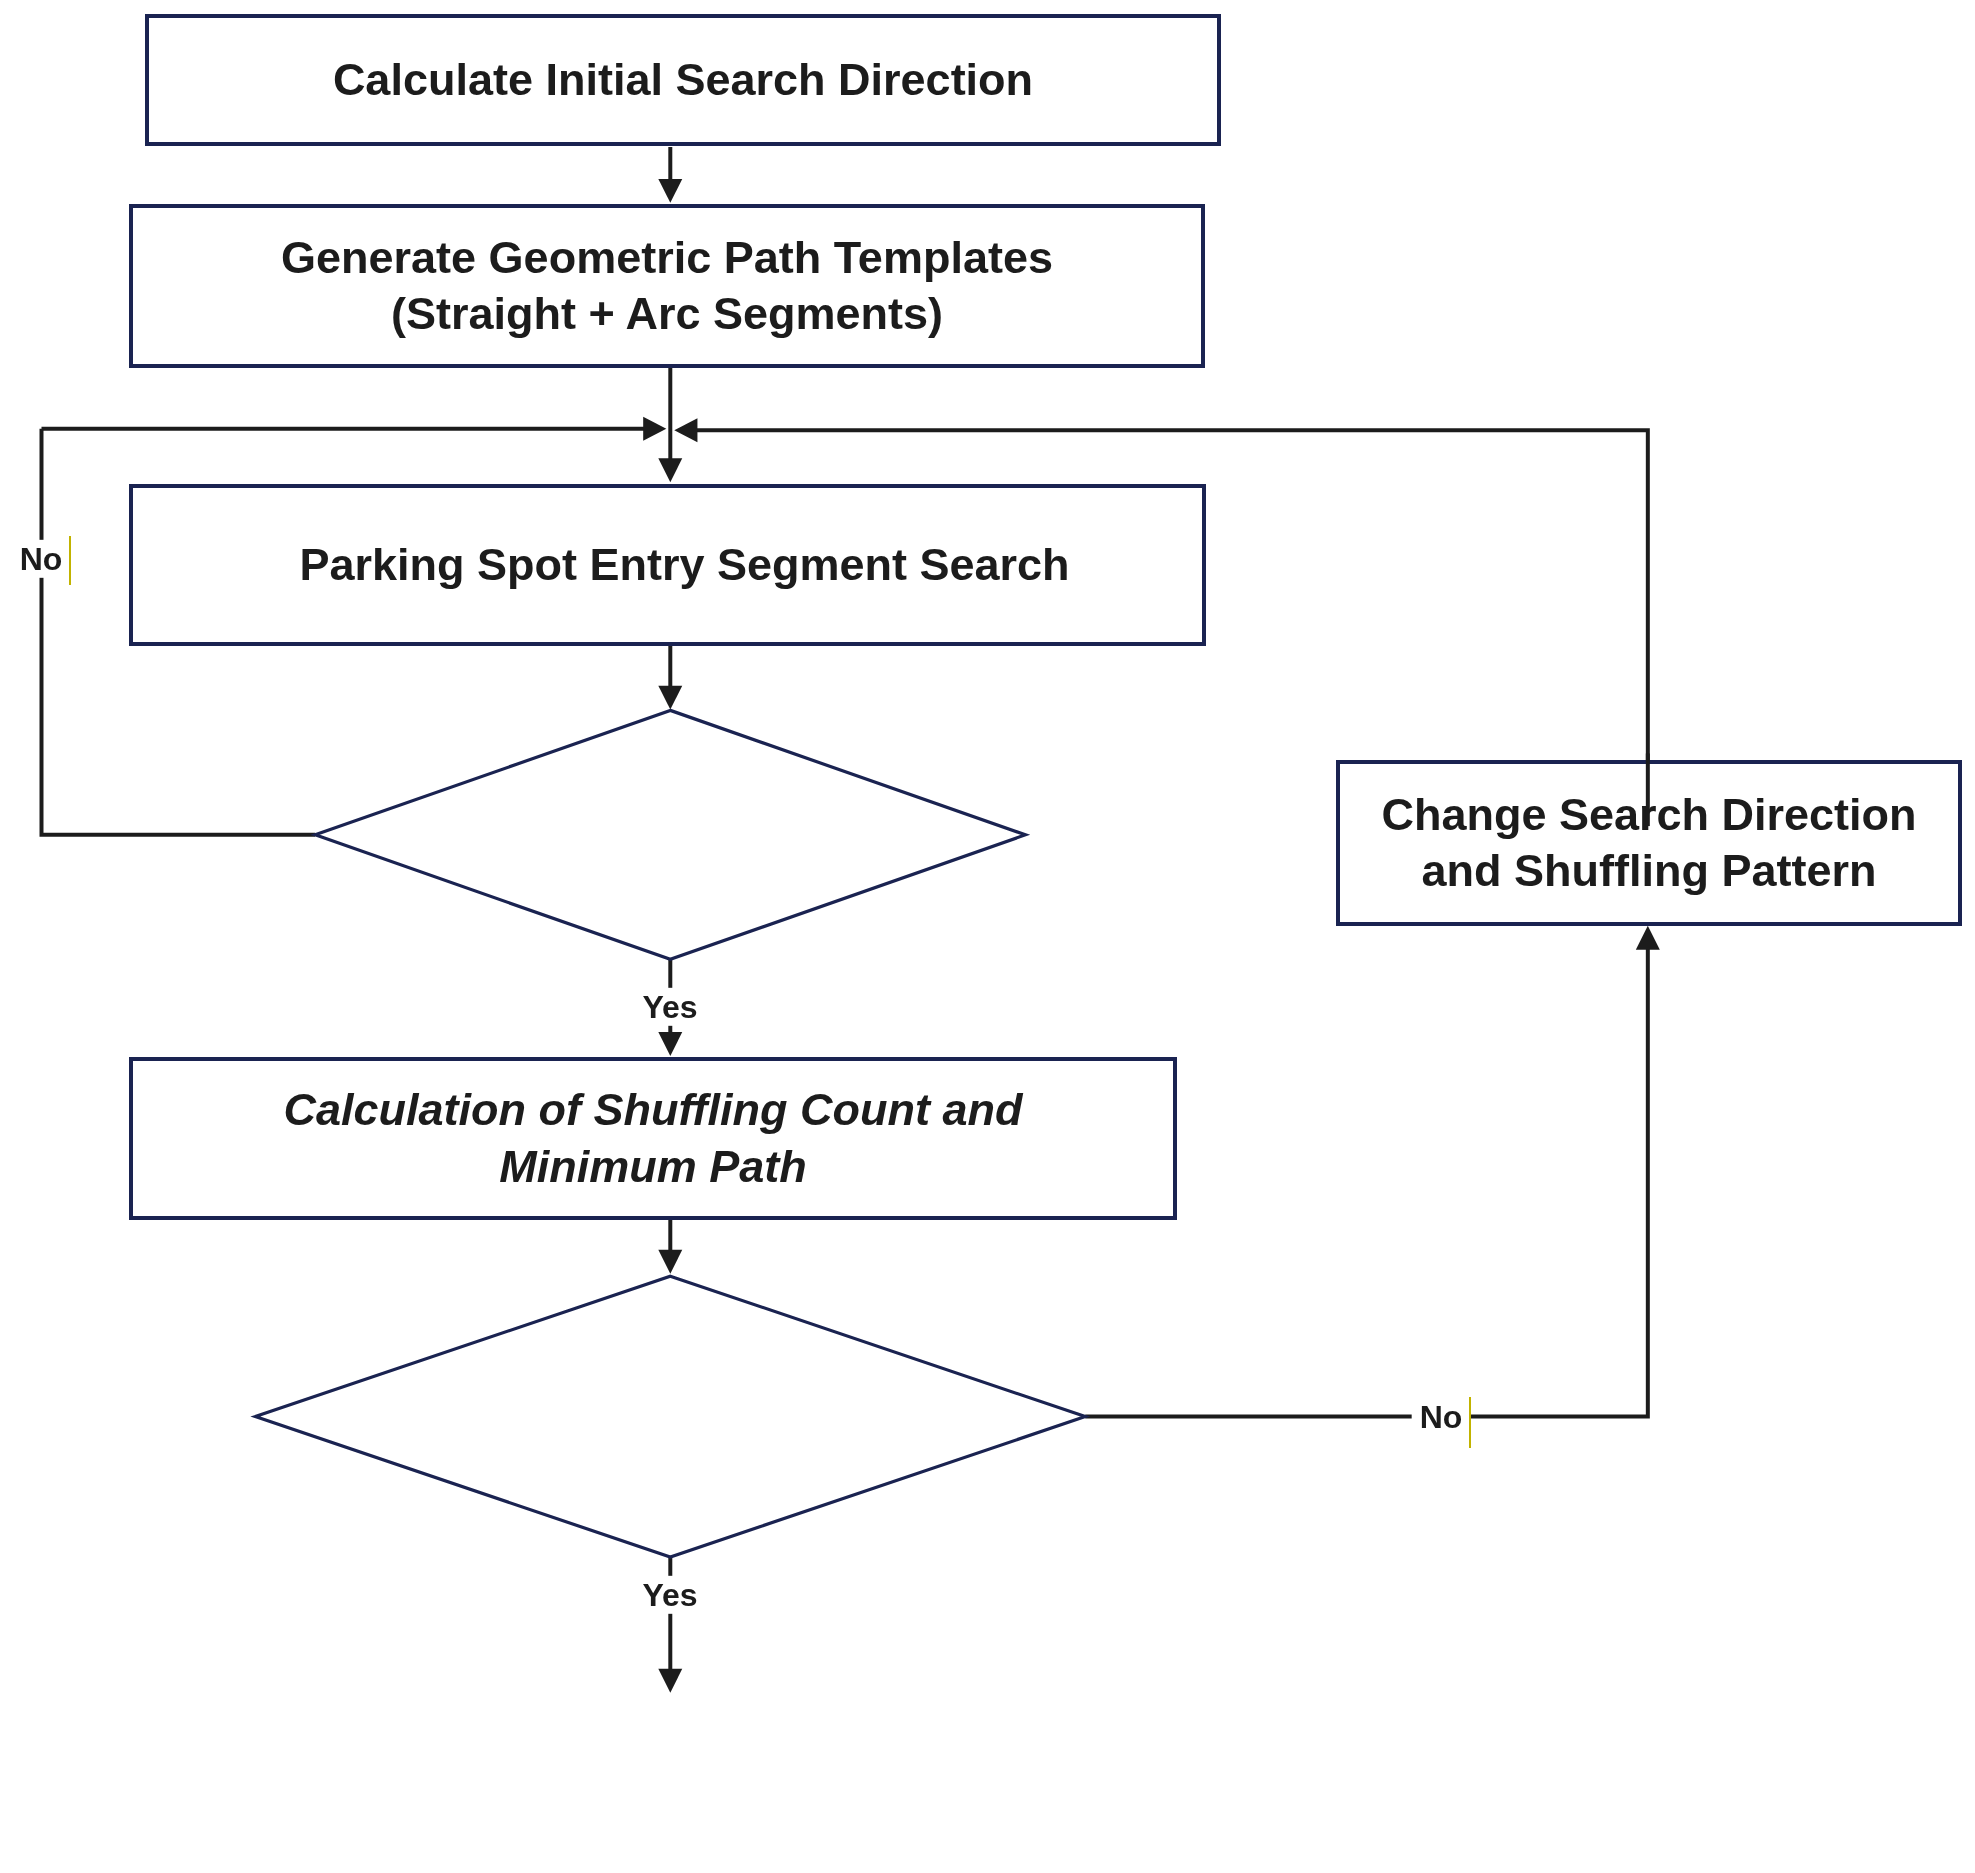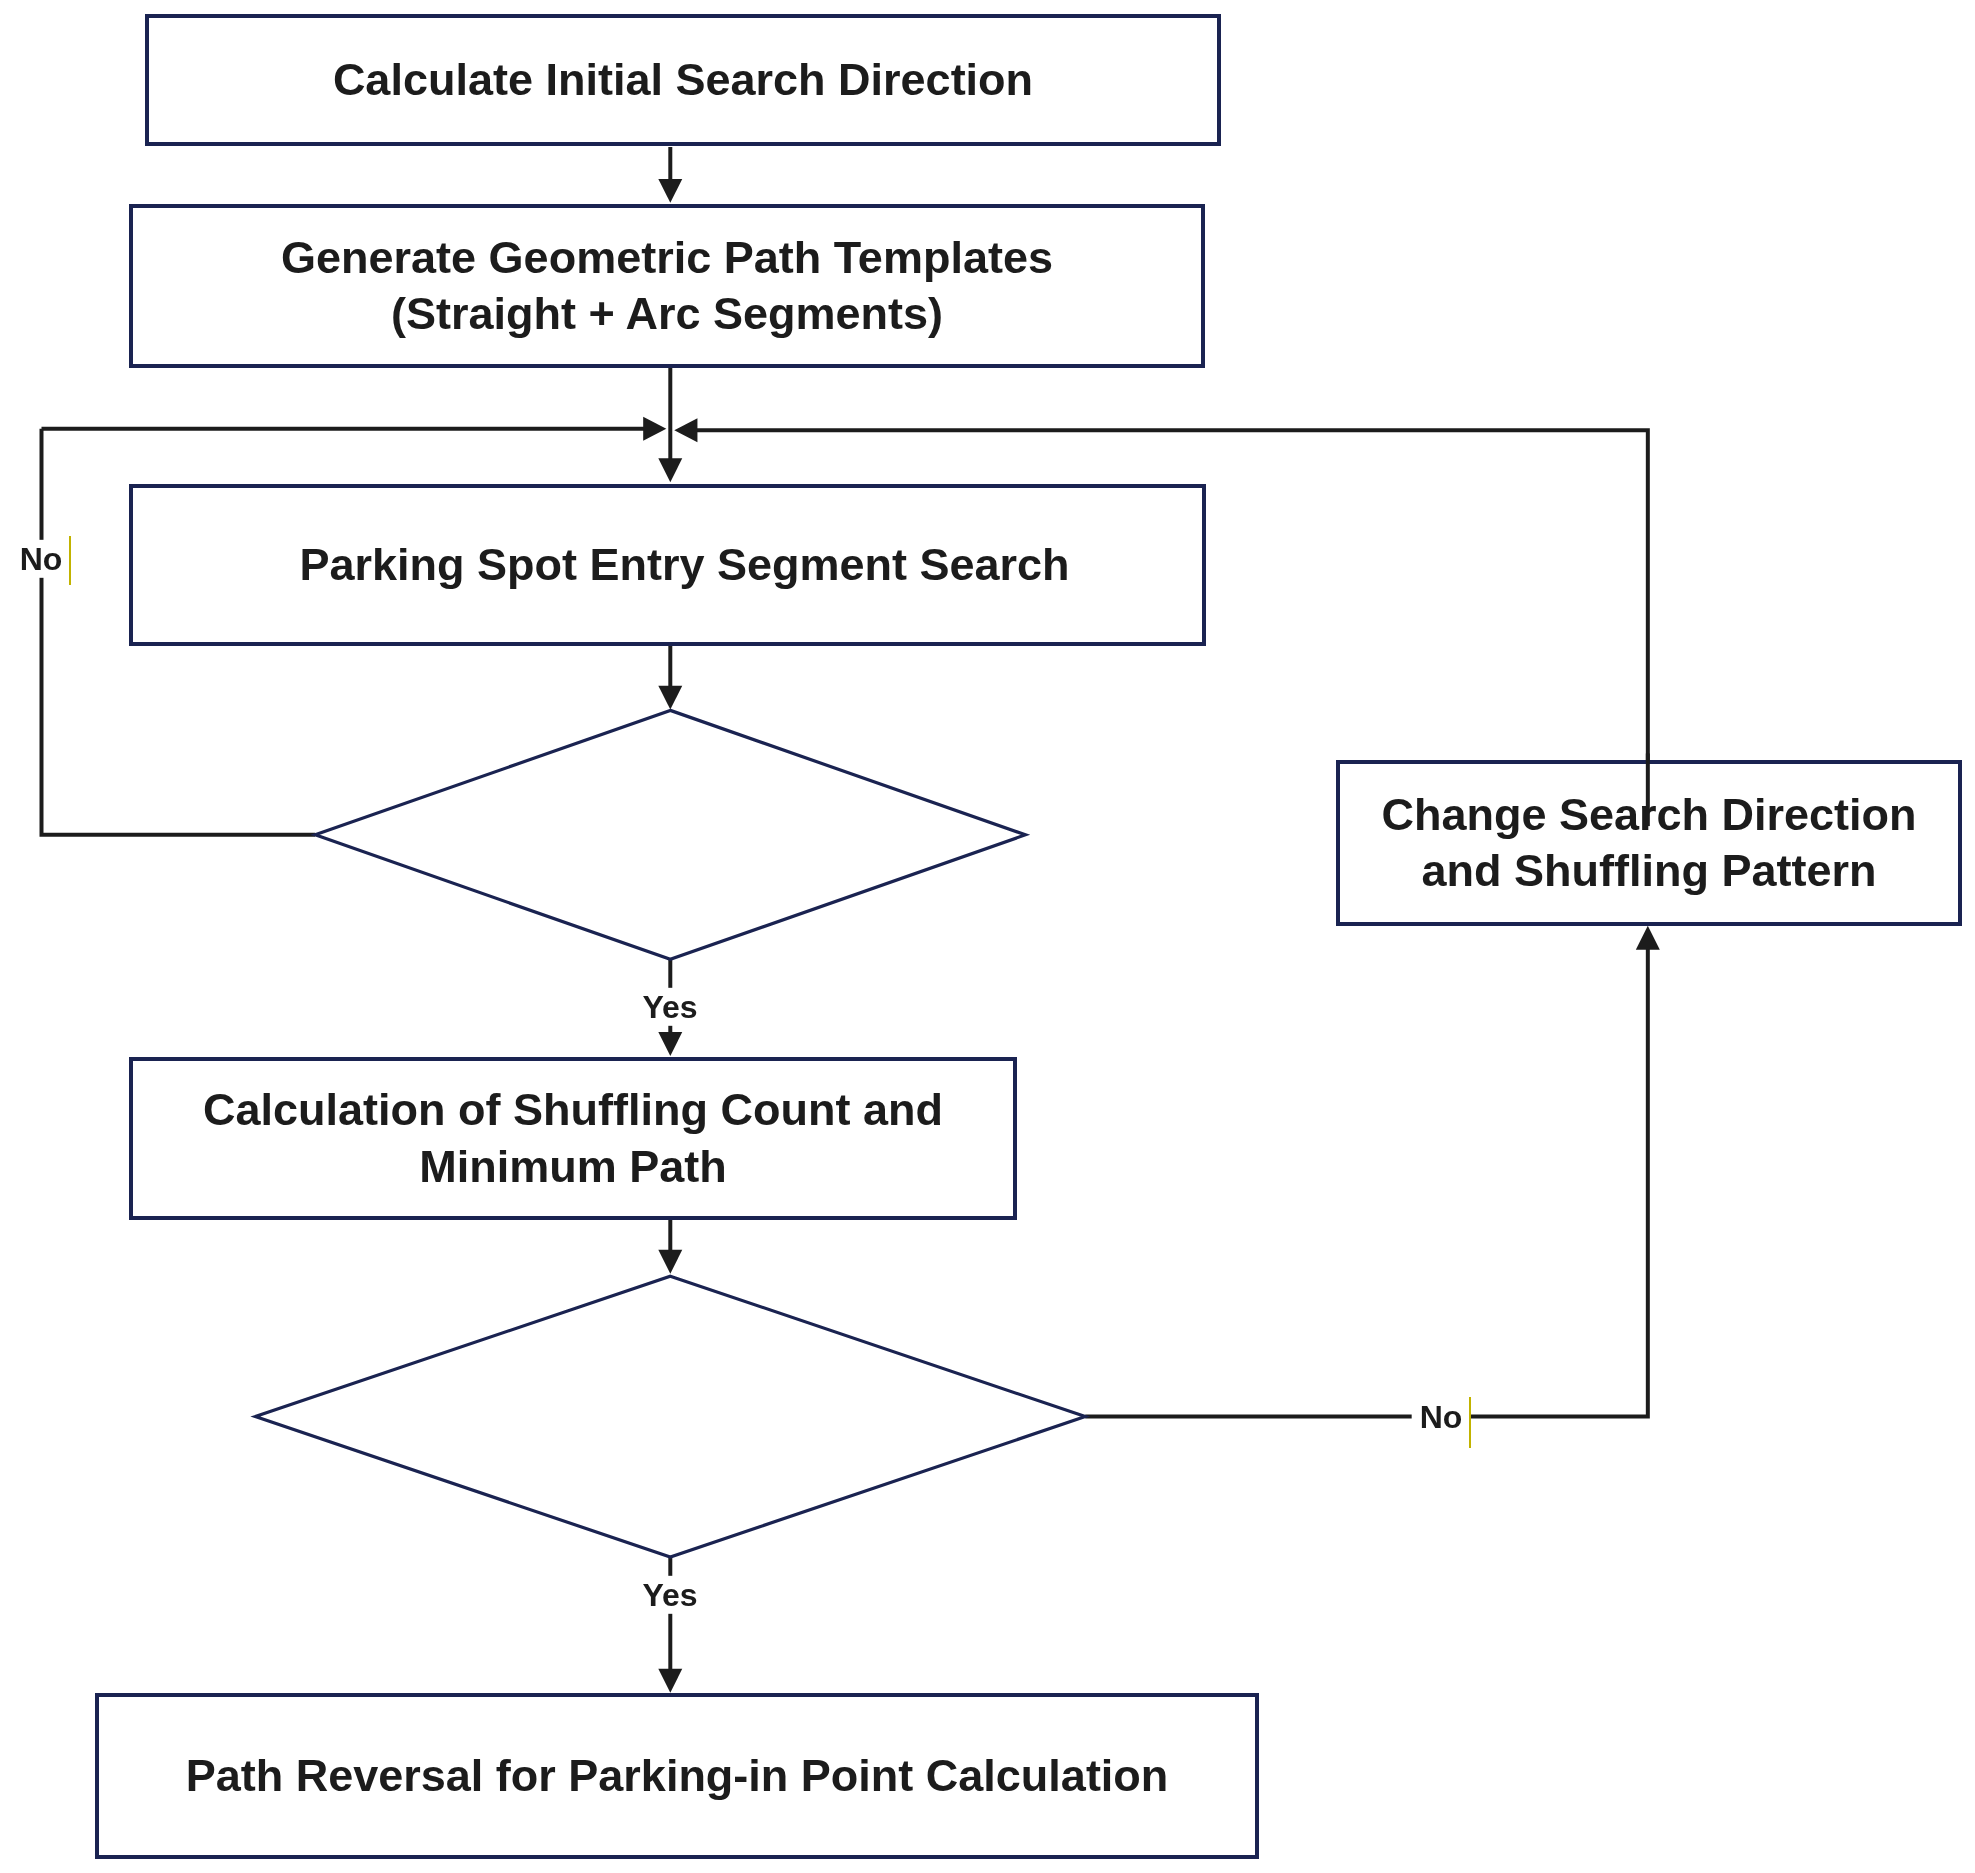--- a/index.html
+++ b/index.html
@@ -111,28 +111,25 @@
 
   <div class="node" style="left:129px; top:204px; width:1076px; height:164px;">
     <span class="node-text">Generate Geometric Path Templates
 (Straight + Arc Segments)</span>
   </div>
 
   <div class="node" style="left:129px; top:484px; width:1077px; height:162px;padding-left:34px;">
     <span class="node-text">Parking Spot Entry Segment Search</span>
   </div>
 
-  <div class="node" style="left:129px; top:1057px; width:888px; height:163px;">
+  <div class="node" style="left:129px; top:1057px; width:1048px; height:163px;font-style:italic;">
     <span class="node-text">Calculation of Shuffling Count and
 Minimum Path</span>
   </div>
 
-  <div class="node" style="left:95px; top:1693px; width:1164px; height:166px;">
-    <span class="node-text">Path Reversal for Parking-in Point Calculation</span>
-  </div>
 
   <div class="node" style="left:1336px; top:760px; width:626px; height:166px;">
     <span class="node-text">Change Search Direction
 and Shuffling Pattern</span>
   </div>
 
 
 
   <div class="edge-label" style="left:41px; top:559px;">No</div>
 

